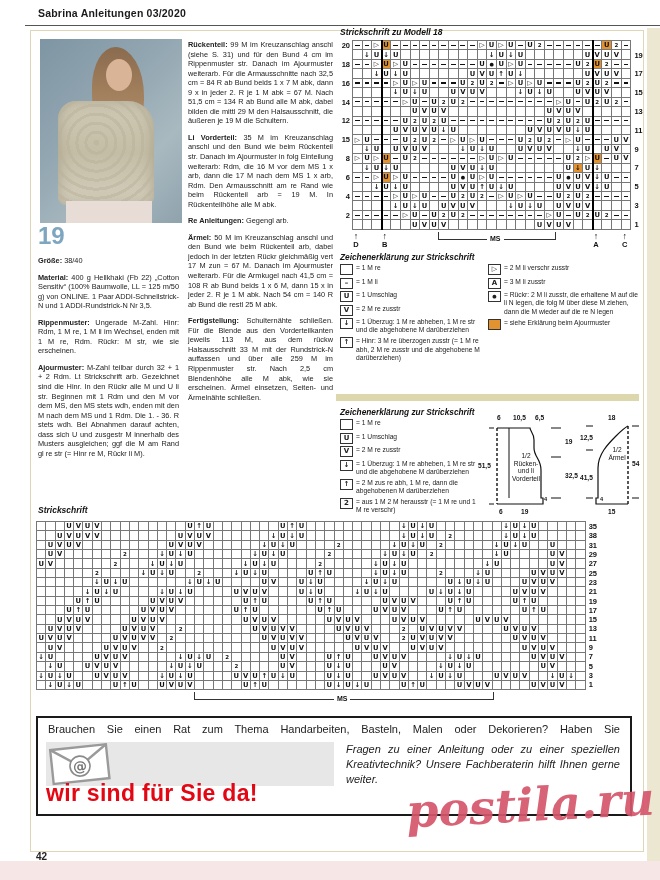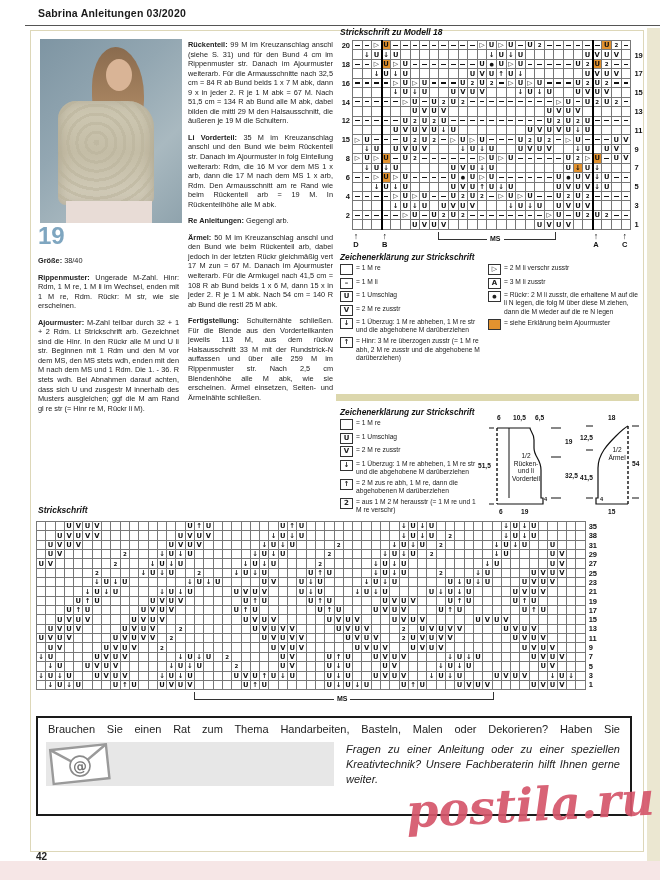--- a/index.html
+++ b/index.html
@@ -99,20 +99,21 @@
     <div class="ph-lace"></div>
     <div class="ph-skirt"></div>
   </div>
 
   <div class="title">
     <span class="title-num">19</span>
   </div>
 
   <div class="col" id="left-col">
       <p><b>Größe: </b>38/40</p>
+      <p><b>Material: </b>400 g Hellkhaki (Fb 22) „Cotton Sensitiv“ (100% Baumwolle, LL = 125 m/50 g) von ONLINE. 1 Paar ADDI-Schnellstrick-N und 1 ADDI-Rundstrick-N Nr 3,5.</p>
       <p><b>Rippenmuster: </b>Ungerade M-Zahl. Hinr: Rdm, 1 M re, 1 M li im Wechsel, enden mit 1 M re, Rdm. Rückr: M str, wie sie erscheinen.</p>
       <p><b>Ajourmuster: </b>M-Zahl teilbar durch 32 + 1 + 2 Rdm. Lt Strickschrift arb. Gezeichnet sind die Hinr. In den Rückr alle M und U li str. Beginnen mit 1 Rdm und den M vor dem MS, den MS stets wdh, enden mit den M nach dem MS und 1 Rdm. Die 1. - 36. R stets wdh. Bei Abnahmen darauf achten, dass sich U und zusgestr M innerhalb des Musters ausgleichen; ggf die M am Rand gl re str (= Hinr re M, Rückr li M).</p>
     </div>
   <div class="col" id="mid-col">
       <p><b>Rückenteil: </b>99 M im Kreuzanschlag anschl (siehe S. 31) und für den Bund 4 cm im Rippenmuster str. Danach im Ajourmuster weiterarb. Für die Armausschnitte nach 32,5 cm = 84 R ab Bund beids 1 x 7 M abk, dann 9 x in jeder 2. R je 1 M abk = 67 M. Nach 51,5 cm = 134 R ab Bund alle M abk, dabei bilden die mittl 29 M den Halsausschnitt, die äußeren je 19 M die Schultern.</p>
       <p><b>Li Vorderteil: </b>35 M im Kreuzanschlag anschl und den Bund wie beim Rückenteil str. Danach im Ajourmuster in folg Einteilung weiterarb: Rdm, die 16 M vor dem MS 1 x arb, dann die 17 M nach dem MS 1 x arb, Rdm. Den Armausschnitt am re Rand wie beim Rückenteil arb = 19 M. In Rückenteilhöhe alle M abk.</p>
       <p><b>Re Anleitungen: </b>Gegengl arb.</p>
       <p><b>Ärmel: </b>50 M im Kreuzanschlag anschl und den Bund wie beim Rückenteil arb, dabei jedoch in der letzten Rückr gleichmäßig vert 17 M zun = 67 M. Danach im Ajourmuster weiterarb. Für die Armkugel nach 41,5 cm = 108 R ab Bund beids 1 x 6 M, dann 15 x in jeder 2. R je 1 M abk. Nach 54 cm = 140 R ab Bund die restl 25 M abk.</p>
       <p><b>Fertigstellung: </b>Schulternähte schließen. Für die Blende aus den Vorderteilkanten jeweils 113 M, aus dem rückw Halsausschnitt 33 M mit der Rundstrick-N auffassen und über alle 259 M im Rippenmuster str. Nach 2,5 cm Blendenhöhe alle M abk, wie sie erscheinen. Ärmel einsetzen, Seiten- und Ärmelnähte schließen.</p>
     </div>
@@ -1972,18 +1973,19 @@
     <div class="banner-top">Brauchen Sie einen Rat zum Thema Handarbeiten, Basteln, Malen oder Dekorieren? Haben Sie</div>
     <div class="banner-grey"></div>
     <div class="env">
       <svg width="62" height="40" viewBox="0 0 62 40">
         <rect x="2" y="3" width="56" height="34" fill="#fff" stroke="#9a9a9a" stroke-width="2.4"></rect>
         <path d="M2,3 L30,22 L58,3" fill="none" stroke="#9a9a9a" stroke-width="2.4"></path>
         <circle cx="30" cy="22" r="10" fill="#fff" stroke="#8a8a8a" stroke-width="1.6"></circle>
         <text x="30" y="27" text-anchor="middle" font-size="14" font-weight="bold" fill="#777" font-family="DejaVu Sans, sans-serif">@</text>
       </svg>
     </div>
+    <div class="slogan2">wir sind für Sie da!</div>
     <div class="banner-right">Fragen zu einer Anleitung oder zu einer speziellen Kreativtechnik? Unsere Fachberaterin hilft Ihnen gerne weiter.</div>
   </div>
 
   <div class="pagenum">42</div>
   <div class="watermark">postila.ru</div>
 
 </div>
 </body></html>

